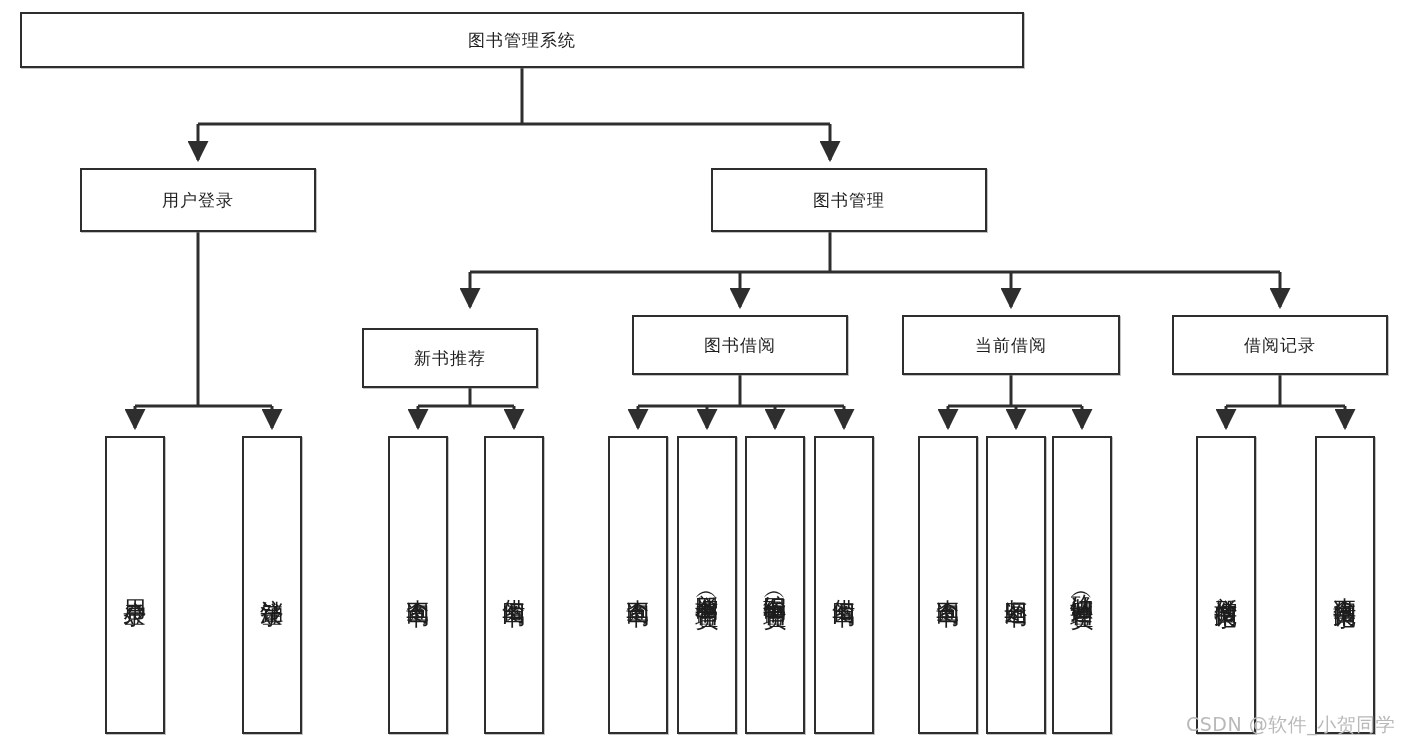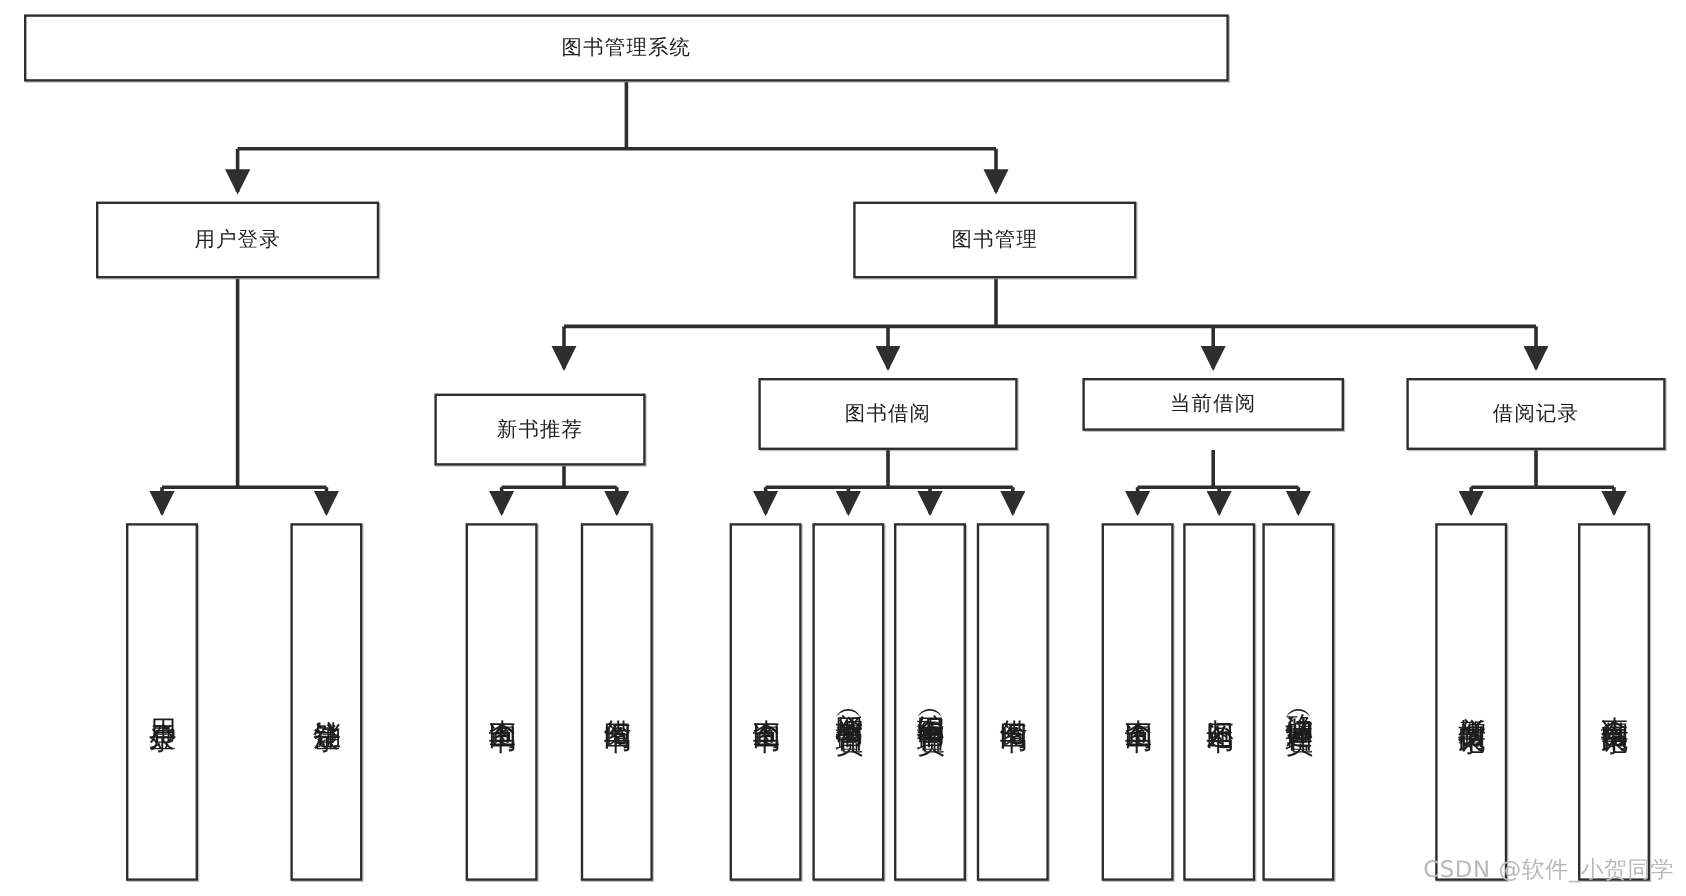--- a/index.html
+++ b/index.html
@@ -123,25 +123,25 @@
       <path d="M 1280 375 L 1280 406"></path>
       <path d="M 1226 406 L 1345 406"></path>
       <path d="M 1226 406 L 1226 428" marker-end="url(#arrow)"></path>
       <path d="M 1345 406 L 1345 428" marker-end="url(#arrow)"></path>
     </g>
   </svg>
 
   <div class="node horiz" style="left: 20px; top: 12px; width: 1004px; height: 56px;">图书管理系统</div>
 
   <div class="node horiz" style="left: 80px; top: 168px; width: 236px; height: 64px;">用户登录</div>
-  <div class="node horiz" style="left: 711px; top: 168px; width: 236px; height: 64px;">图书管理</div>
+  <div class="node horiz" style="left: 711px; top: 168px; width: 276px; height: 64px;">图书管理</div>
 
   <div class="node horiz" style="left: 362px; top: 315px; width: 176px; height: 60px; margin-top: 13px;">新书推荐</div>
   <div class="node horiz" style="left: 632px; top: 315px; width: 216px; height: 60px;">图书借阅</div>
-  <div class="node horiz" style="left: 902px; top: 315px; width: 218px; height: 44px;">当前借阅</div>
+  <div class="node horiz" style="left: 902px; top: 315px; width: 218px; height: 60px;">当前借阅</div>
   <div class="node horiz" style="left: 1172px; top: 315px; width: 216px; height: 60px; text-align: right;">借阅记录</div>
 
   <div class="node vert" style="left: 105px; top: 436px; width: 60px; height: 298px; font-size: 23px;">用户登录</div>
   <div class="node vert" style="left: 242px; top: 436px; width: 60px; height: 298px; font-size: 23px;">注销登录</div>
   <div class="node vert" style="left: 388px; top: 436px; width: 60px; height: 298px; font-size: 23px;">查询图书</div>
   <div class="node vert" style="left: 484px; top: 436px; width: 60px; height: 298px; font-size: 23px;">借阅图书</div>
   <div class="node vert" style="left: 608px; top: 436px; width: 60px; height: 298px; font-size: 23px;">查询图书</div>
   <div class="node vert" style="left: 677px; top: 436px; width: 60px; height: 298px; font-size: 23px;">新增图书（管理员）</div>
   <div class="node vert" style="left: 745px; top: 436px; width: 60px; height: 298px; font-size: 23px;">编辑图书（管理员）</div>
   <div class="node vert" style="left: 814px; top: 436px; width: 60px; height: 298px; font-size: 23px;">借阅图书</div>

